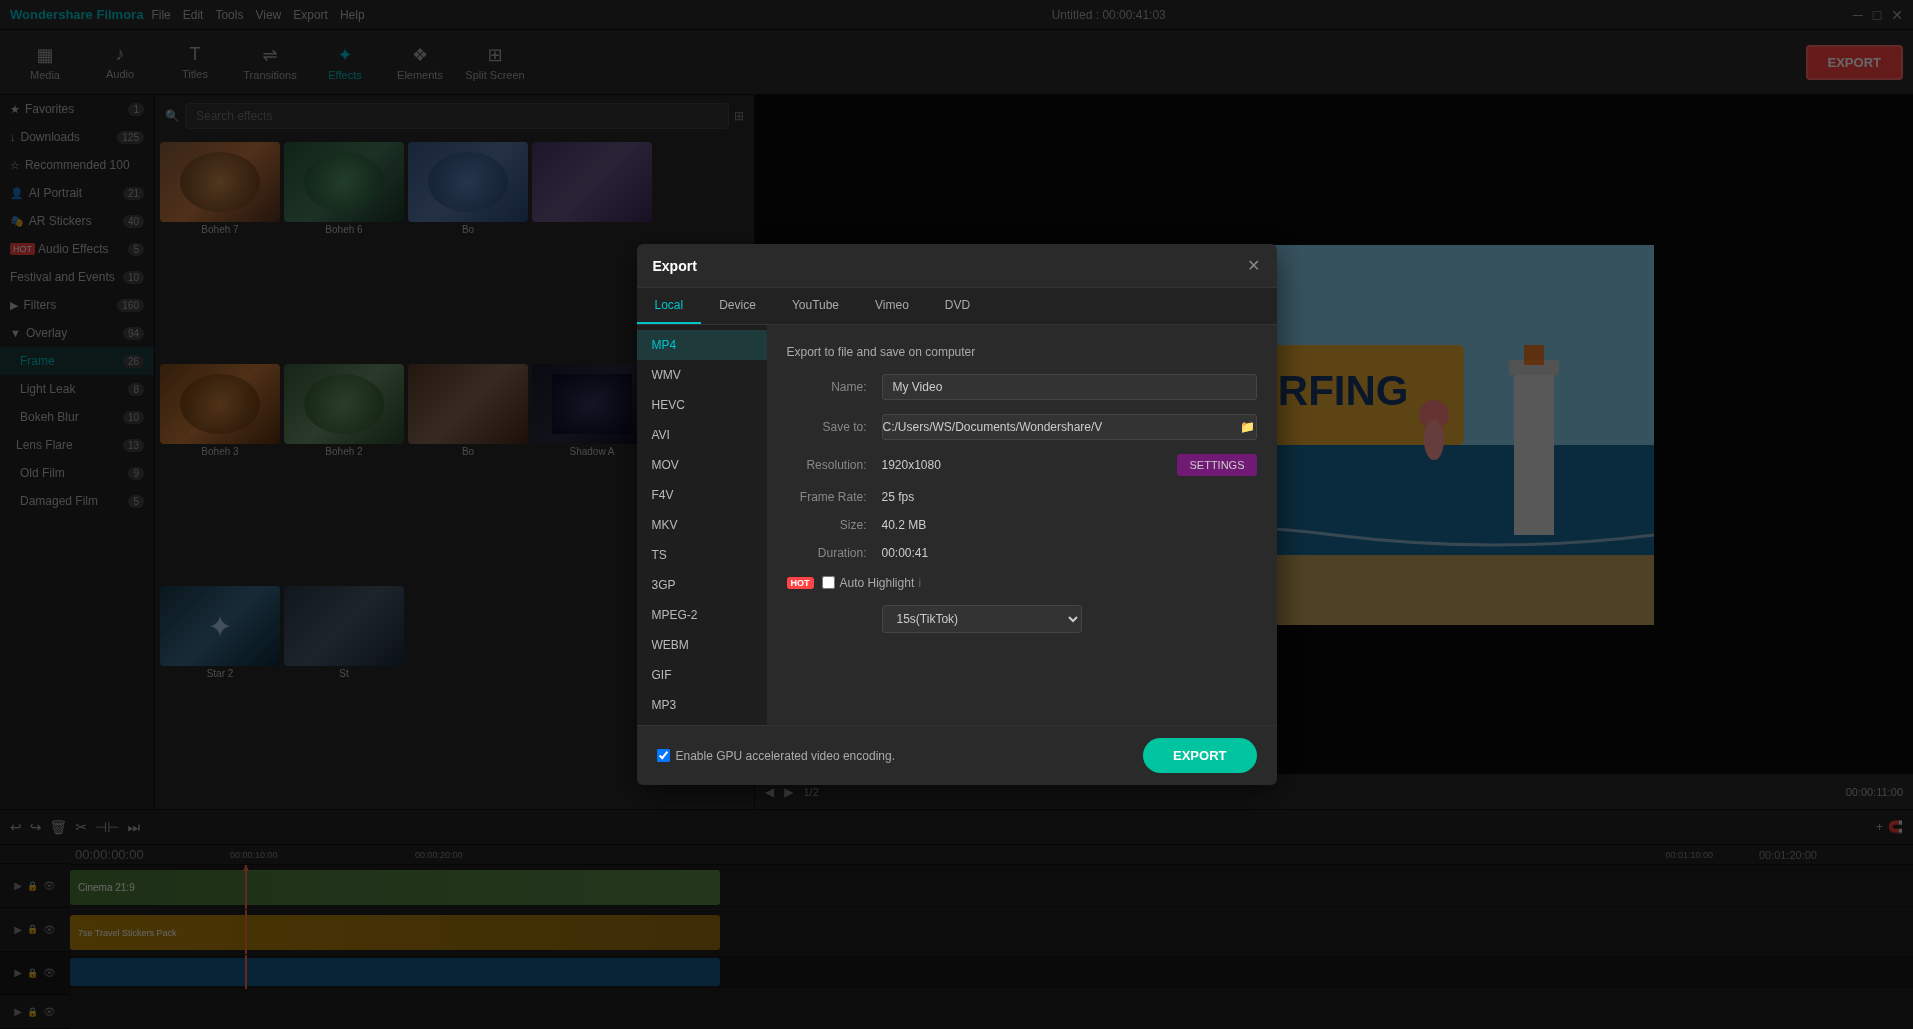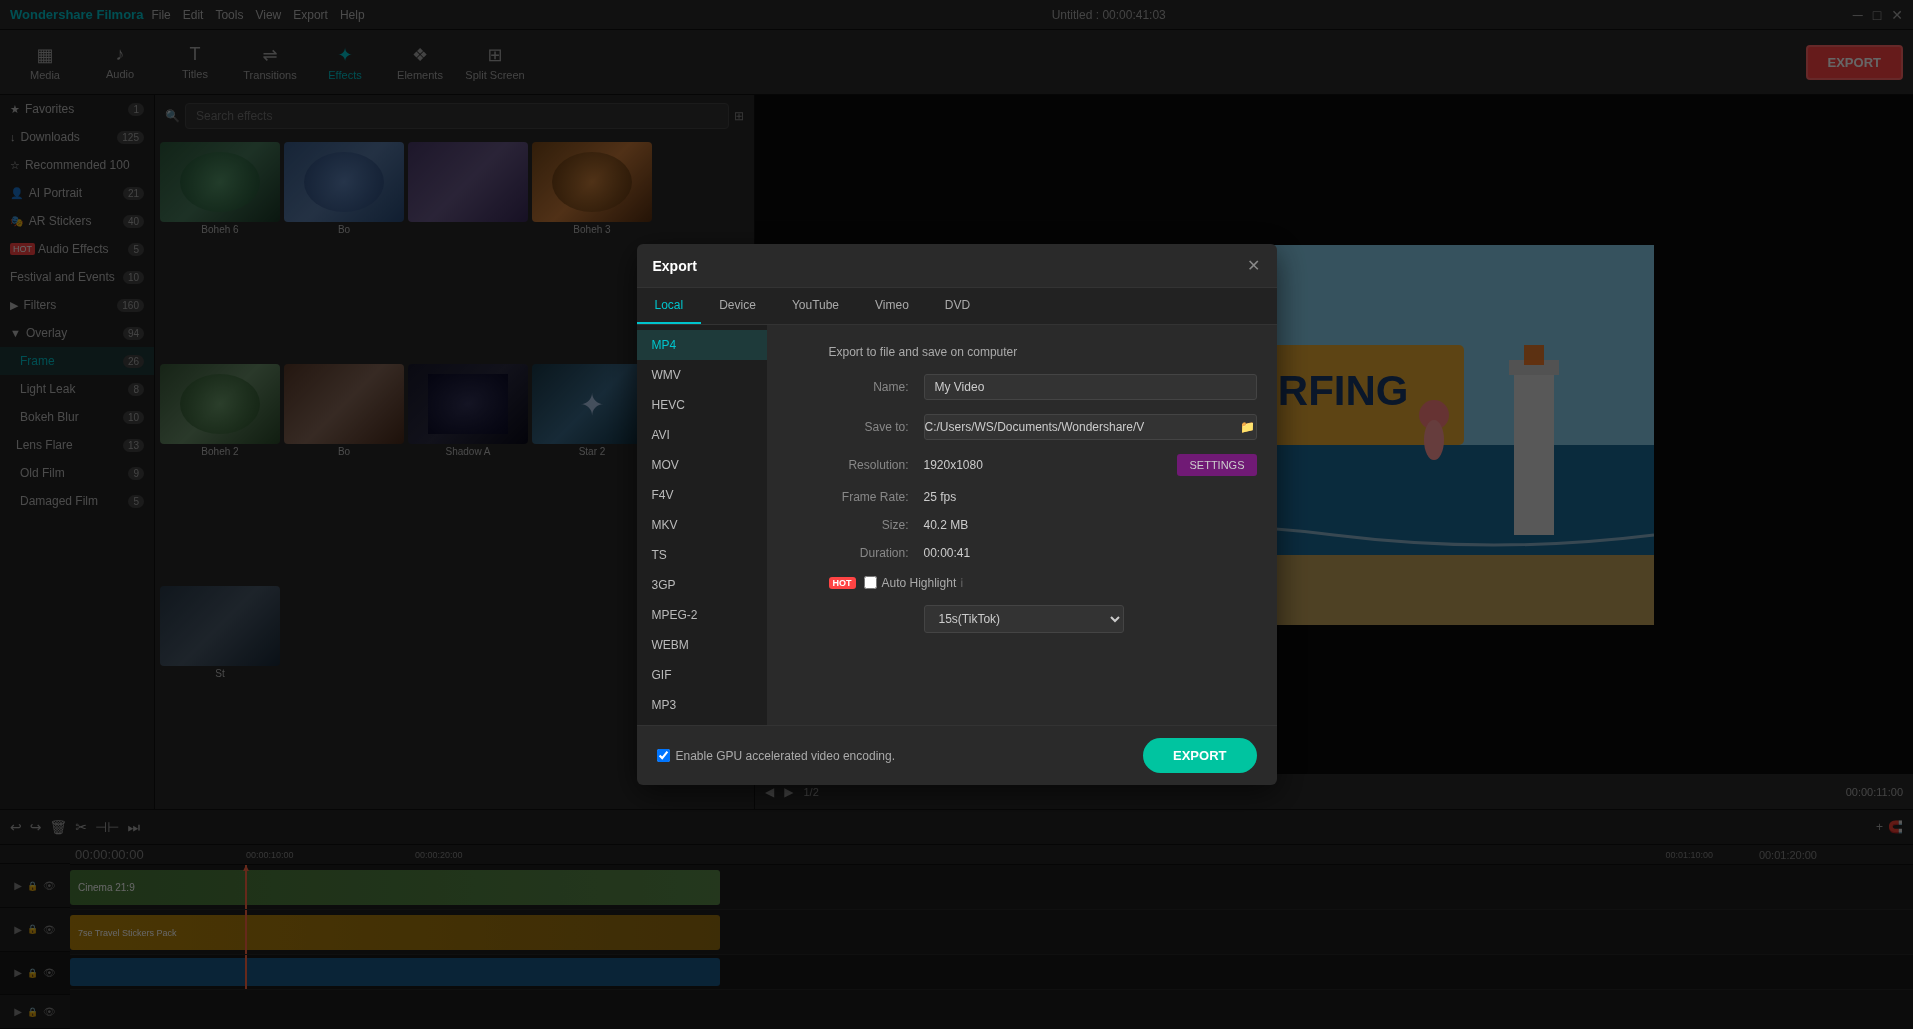--- a/index.html
+++ b/index.html
@@ -65,21 +65,21 @@
 
     
     .dialog-overlay { position: fixed; top: 0; left: 0; width: 100%; height: 100%; background: rgba(0,0,0,0.6); z-index: 100; display: flex; align-items: center; justify-content: center; }
     .dialog { background: #2a2a2a; border-radius: 6px; width: 640px; box-shadow: 0 8px 32px rgba(0,0,0,0.6); overflow: hidden; }
     .dialog-header { display: flex; align-items: center; justify-content: space-between; padding: 12px 16px; border-bottom: 1px solid #333; }
     .dialog-title { color: #fff; font-size: 14px; font-weight: bold; }
     .dialog-close { cursor: pointer; color: #888; font-size: 16px; }
     .dialog-tabs { display: flex; background: #222; border-bottom: 1px solid #333; }
     .dialog-tab { padding: 10px 18px; cursor: pointer; color: #aaa; font-size: 12px; }
     .dialog-tab.active { color: #00c4cc; border-bottom: 2px solid #00c4cc; }
-    .dialog-body { display: flex; gap: 42px; }
+    .dialog-body { display: flex; }
     .format-list { width: 130px; background: #1e1e1e; padding: 5px 0; }
     .format-item { padding: 8px 15px; cursor: pointer; color: #bbb; font-size: 12px; }
     .format-item.active { background: #1e3a3a; color: #00c4cc; }
     .format-settings { flex: 1; padding: 20px; }
     .format-desc { color: #aaa; font-size: 12px; margin-bottom: 15px; }
     .setting-row { display: flex; align-items: center; margin-bottom: 14px; }
     .setting-label { color: #888; font-size: 12px; width: 80px; text-align: right; margin-right: 15px; }
     .setting-value { color: #ccc; font-size: 12px; flex: 1; }
     .setting-input { background: #333; border: 1px solid #444; color: #ccc; padding: 5px 10px; border-radius: 3px; flex: 1; font-size: 12px; }
     .setting-input-path { background: #333; border: 1px solid #444; color: #ccc; padding: 5px 0; border-radius: 3px; flex: 1; font-size: 12px; display: flex; align-items: center; justify-content: space-between; }
@@ -223,20 +223,26 @@
 
   <div class="effects-panel">
     <div class="effects-search">
       <span style="color:#888;">🔍</span>
       <input type="text" placeholder="Search effects" style="">
       <span style="color:#888;margin-left:auto;">⊞</span>
     </div>
     <div class="effects-grid">
 
       <div style="display:flex; flex-direction:column; width:120px;">
+        <div class="effect-thumb thumb-boheh7" style="width:120px;height:80px;border-radius:4px;background:linear-gradient(135deg,#8B5e3c,#c87941,#5a3520);display:flex;align-items:center;justify-content:center;overflow:hidden;">
+          <div style="width:80px;height:60px;background:radial-gradient(circle,rgba(200,150,80,0.6),rgba(90,50,20,0.8));border-radius:50%;"></div>
+        </div>
+        <div class="effect-label">Boheh 7</div>
+      </div>
+      <div style="display:flex; flex-direction:column; width:120px;">
         <div class="effect-thumb thumb-boheh6" style="width:120px;height:80px;border-radius:4px;background:linear-gradient(135deg,#2d5a3d,#4a7c5e,#1a3a28);display:flex;align-items:center;justify-content:center;">
           <div style="width:80px;height:60px;background:radial-gradient(circle,rgba(100,180,120,0.5),rgba(30,80,50,0.8));border-radius:50%;"></div>
         </div>
         <div class="effect-label">Boheh 6</div>
       </div>
       <div style="display:flex; flex-direction:column; width:120px;">
         <div class="effect-thumb" style="width:120px;height:80px;border-radius:4px;background:linear-gradient(135deg,#3a5c8a,#5a7caa,#2a4c7a);display:flex;align-items:center;justify-content:center;">
           <div style="width:80px;height:60px;background:radial-gradient(circle,rgba(100,140,200,0.5),rgba(40,70,120,0.8));border-radius:50%;"></div>
         </div>
         <div class="effect-label">Bo</div>
@@ -358,21 +364,21 @@
       <div class="track-header" style="height:35px;">
         <span style="color:#888;font-size:10px;">▶</span>
         <span style="color:#888;font-size:9px;">🔒</span>
         <span style="color:#888;font-size:10px;">👁</span>
       </div>
     </div>
     <div style="flex:1;overflow:hidden;position:relative;">
 
       <div class="ruler-bar" style="display:flex;align-items:center;padding:0 5px;gap:0;position:relative;">
         <span style="color:#888;font-size:13px;position:absolute;left:5px;">00:00:00:00</span>
-        <span style="color:#888;font-size:9px;position:absolute;left:176px;">00:00:10:00</span>
+        <span style="color:#888;font-size:9px;position:absolute;left:160px;">00:00:10:00</span>
         <span style="color:#888;font-size:9px;position:absolute;left:345px;">00:00:20:00</span>
         <span style="color:#888;font-size:9px;position:absolute;right:200px;">00:01:10:00</span>
         <span style="color:#888;font-size:11px;position:absolute;right:96px;">00:01:20:00</span>
       </div>
 
       <div class="track-row" style="height:45px;position:relative;">
         <div style="position:absolute;left:0;top:5px;height:35px;width:650px;background:linear-gradient(90deg,#4a7a3a,#5a8a4a);border-radius:3px;overflow:hidden;display:flex;align-items:center;padding:0 8px;">
           <span style="color:#fff;font-size:10px;">Cinema 21:9</span>
         </div>
 

